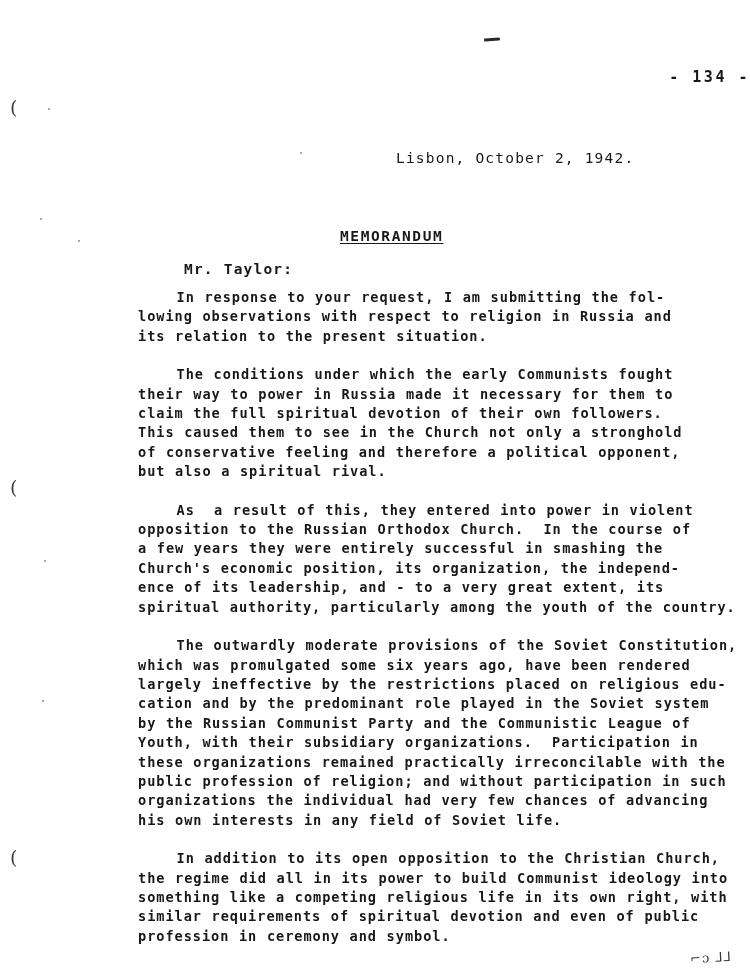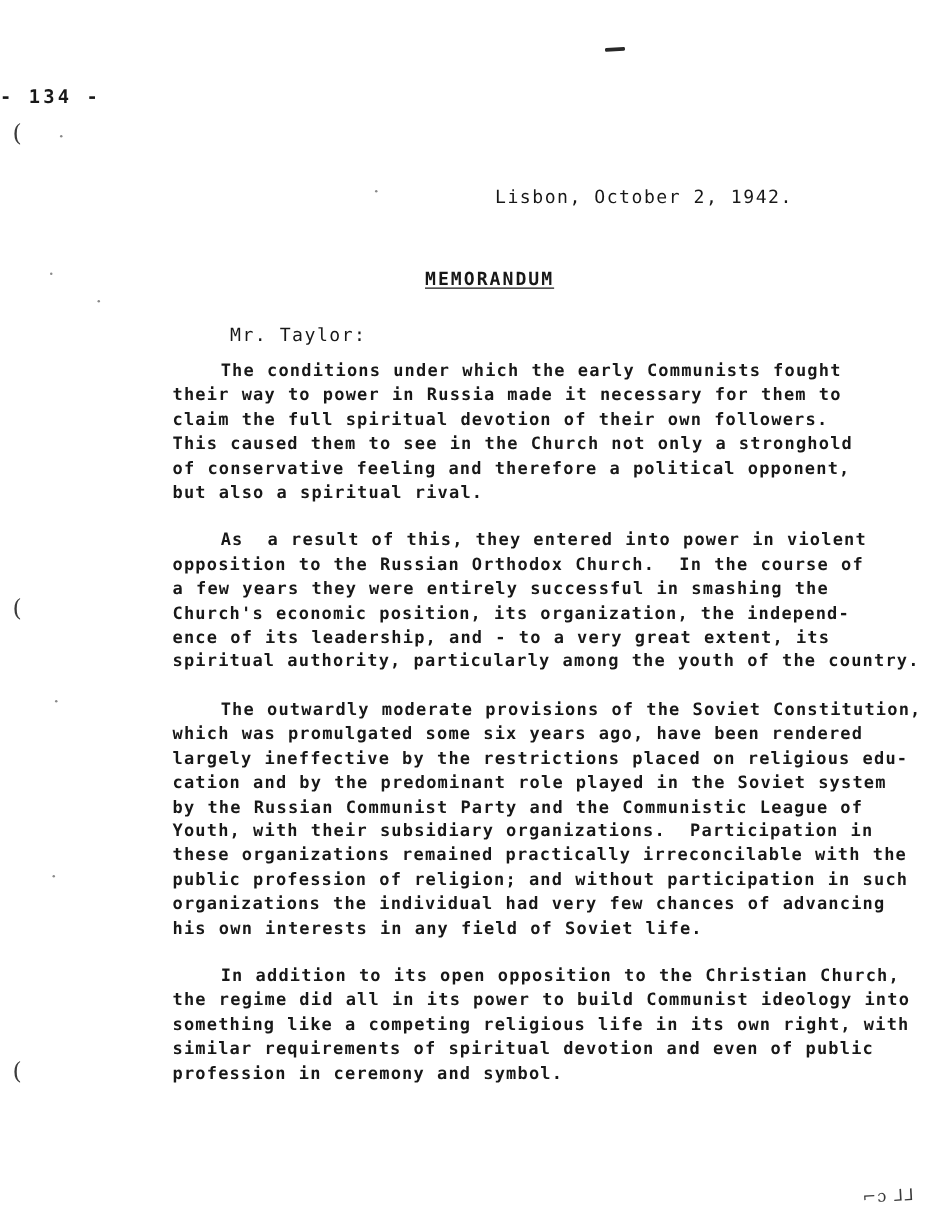--- a/index.html
+++ b/index.html
@@ -65,55 +65,55 @@
     color: #3a3a3a;
     transform: rotate(-3deg);
   }
 
   
   .page-number {
     position: absolute;
     left: 0;
     right: 0;
     top: 68px;
-    text-align: left;
+    text-align: right;
     font-size: 15px;
     letter-spacing: 2.5px;
     font-weight: bold;
   }
 
   .dateline {
     position: absolute;
     left: 396px;
     top: 150px;
     font-size: 14.5px;
     letter-spacing: 1.2px;
     font-weight: normal;
     white-space: nowrap;
   }
 
   .memo-heading {
     position: absolute;
     left: 340px;
-    top: 216px;
+    top: 228px;
     font-size: 14.5px;
     letter-spacing: 1.6px;
     font-weight: bold;
     text-decoration: underline;
     text-underline-offset: 2px;
     white-space: nowrap;
   }
 
   .salutation {
     position: absolute;
     left: 140px;
     top: 261px;
     font-size: 14.5px;
     letter-spacing: 1.2px;
-    font-weight: normal;
+    font-weight: bold;
     white-space: nowrap;
     padding-left: 44px;
   }
 
   #body-text {
     position: absolute;
     left: 138px;
     top: 288px;
     width: 600px;
   }
@@ -155,20 +155,23 @@
 
   <div class="page-number">- 134 -</div>
 
   <div class="dateline">Lisbon, October 2, 1942.</div>
 
   <div class="memo-heading">MEMORANDUM</div>
 
   <div class="salutation">Mr. Taylor:</div>
 
   <div id="body-text">
+    <p class="para">    In response to your request, I am submitting the fol-
+lowing observations with respect to religion in Russia and
+its relation to the present situation.</p>
     <p class="para">    The conditions under which the early Communists fought
 their way to power in Russia made it necessary for them to
 claim the full spiritual devotion of their own followers.
 This caused them to see in the Church not only a stronghold
 of conservative feeling and therefore a political opponent,
 but also a spiritual rival.</p>
     <p class="para">    As  a result of this, they entered into power in violent
 opposition to the Russian Orthodox Church.  In the course of
 a few years they were entirely successful in smashing the
 Church's economic position, its organization, the independ-

